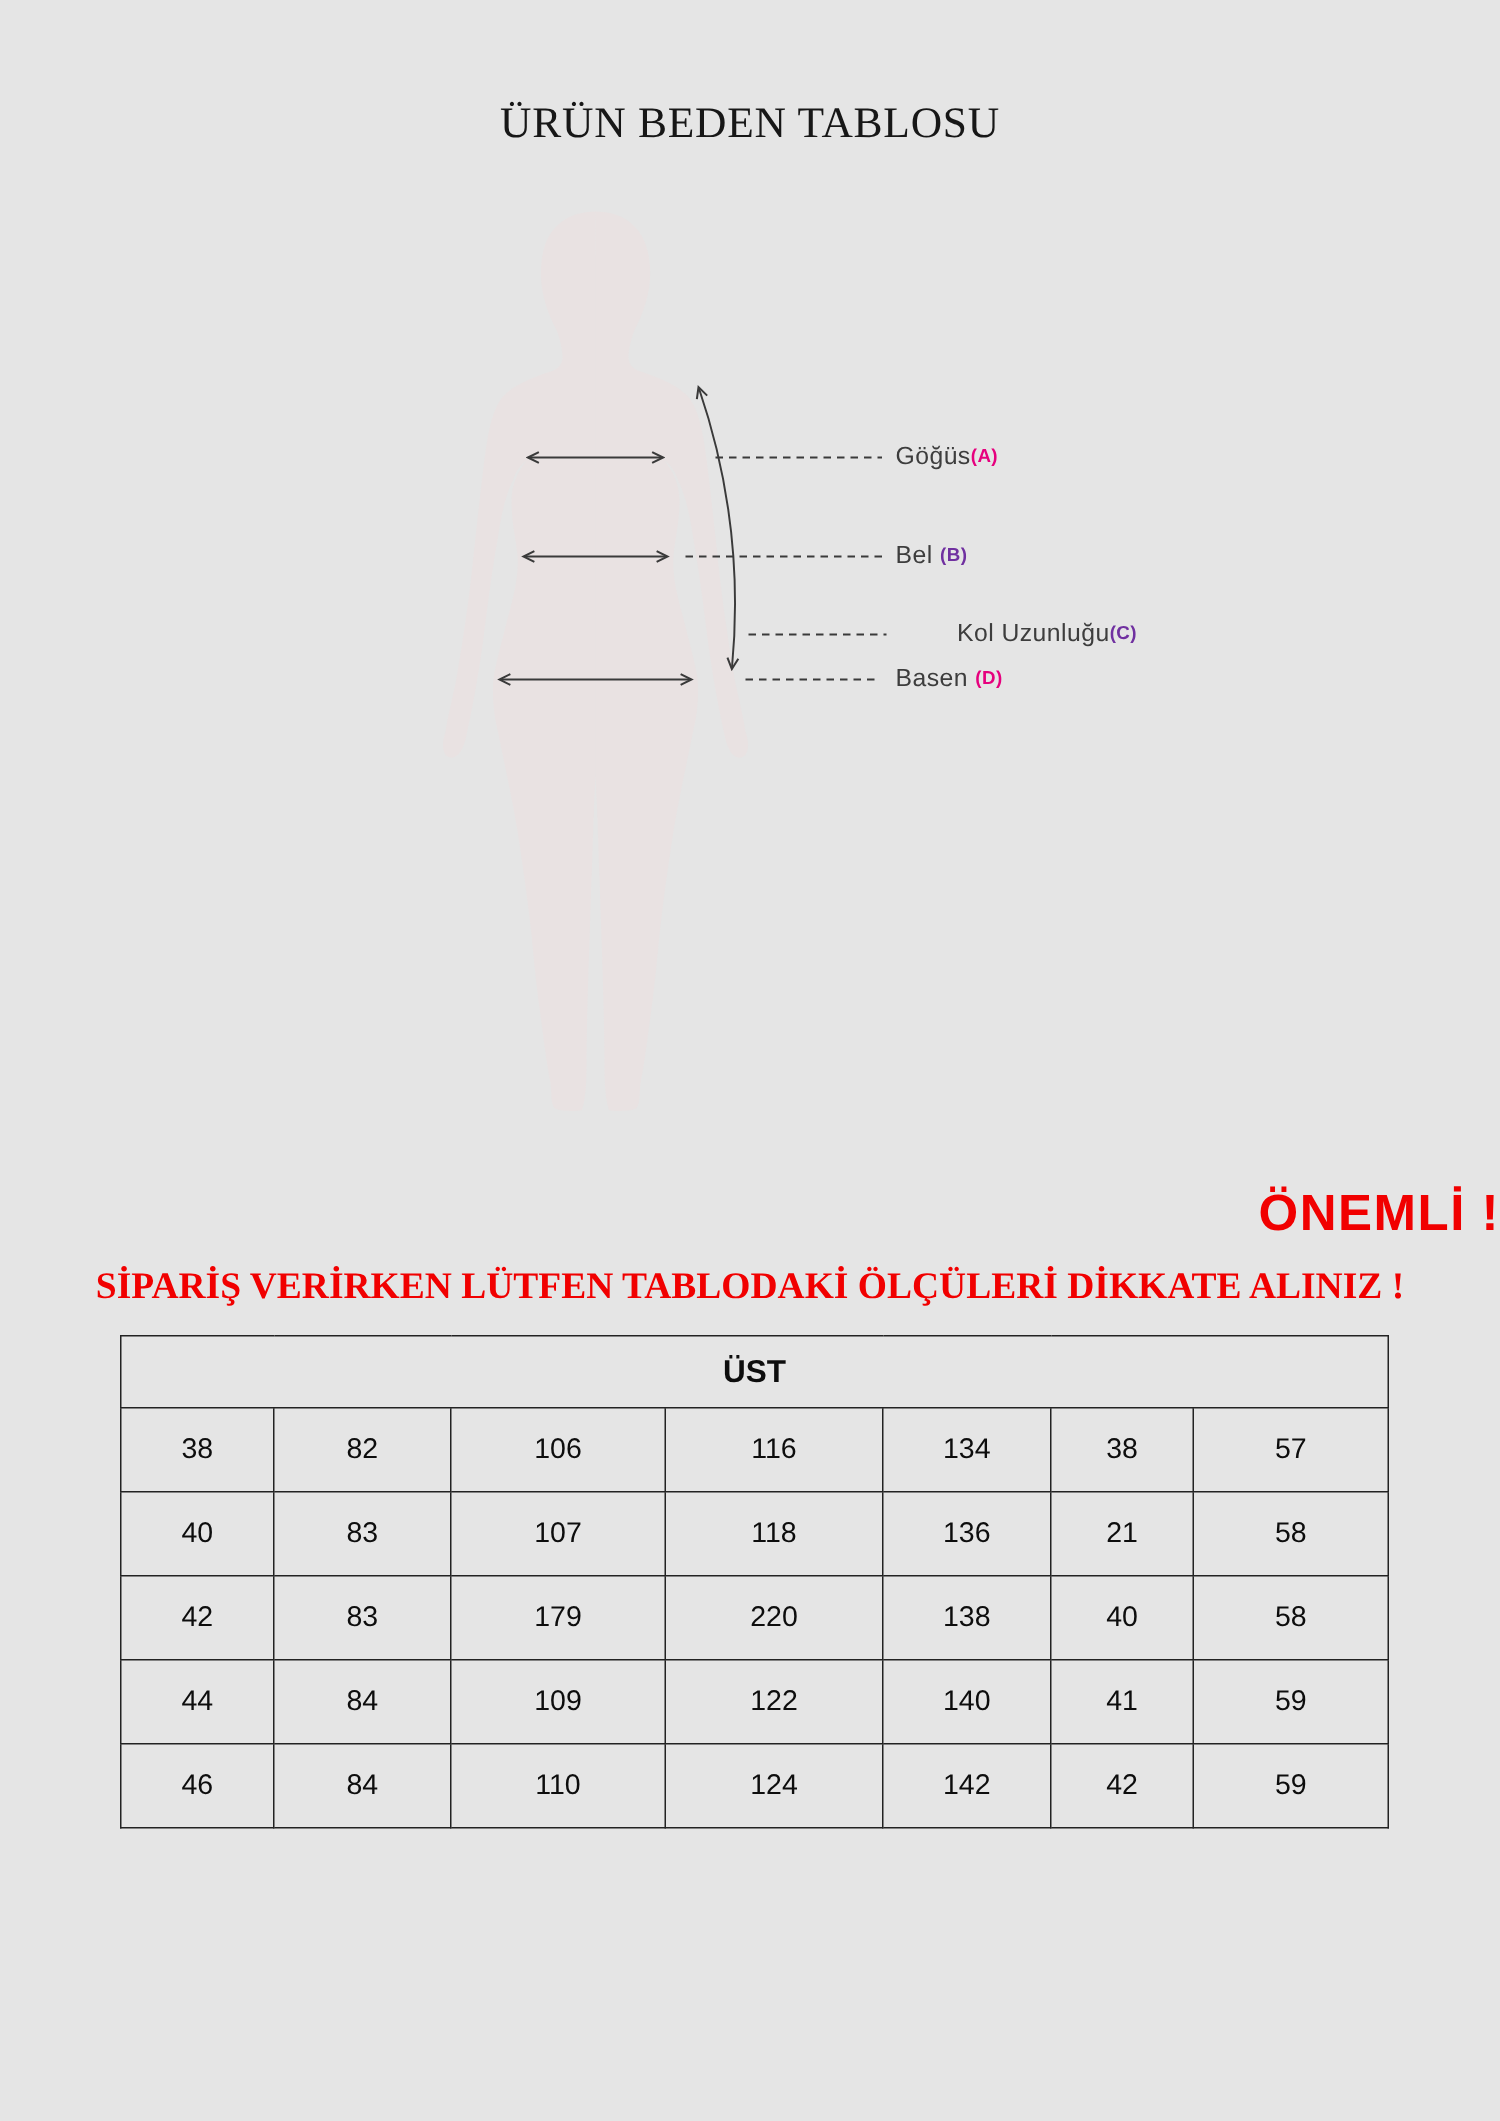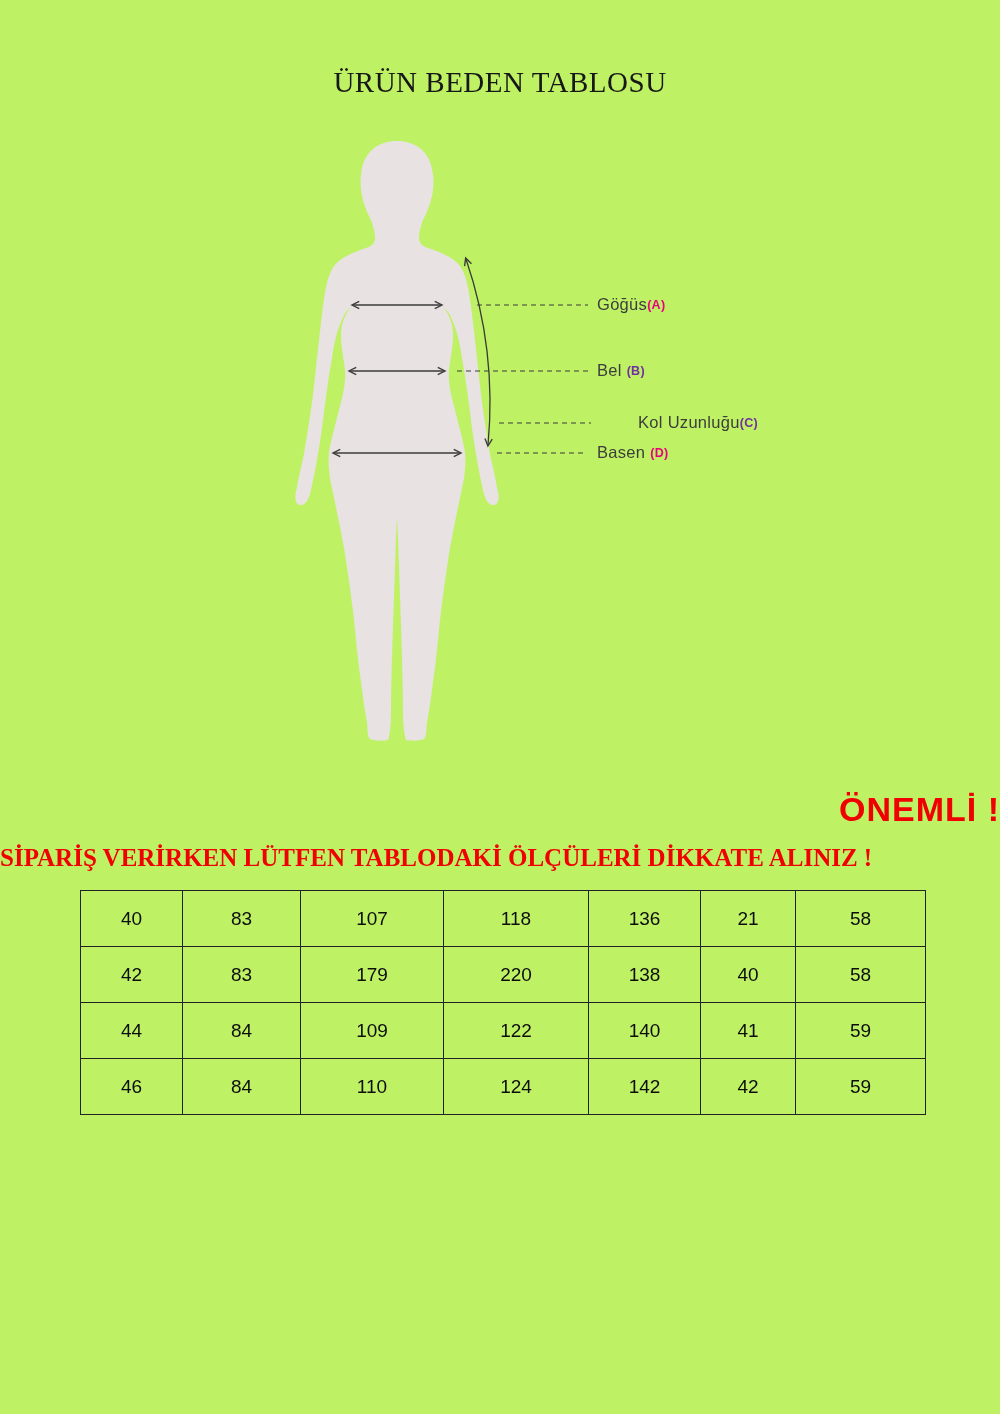--- a/index.html
+++ b/index.html
@@ -1,18 +1,18 @@
 <!DOCTYPE html>
 <html><head>
 <meta charset="utf-8">
 <style>
   * { margin:0; padding:0; box-sizing:border-box; }
   html,body { background:#ffffff; }
   body { font-family:"Liberation Sans", sans-serif; }
-  .page { position:relative; width:1000px; height:1414px; background:#bef264; overflow:hidden; }
+  .page { position:relative; width:1000px; height:1414px; background:#e5e5e5; overflow:hidden; }
 
   .title {
     position:absolute; top:66px; left:0; width:100%;
     text-align:center; font-family:"Liberation Serif", serif;
     font-size:29px; color:#171717; letter-spacing:0.5px;
   }
 
   .fig { position:absolute; left:247px; top:135px; width:500px; height:615px; }
 
   .mlabel { position:absolute; font-size:16.5px; color:#3d3d3d; white-space:nowrap; letter-spacing:0.3px; }
@@ -22,21 +22,21 @@
   .code-c { color:#7030a0; }
   .code-d { color:#e6007e; }
 
   .onemli {
     position:absolute; top:790px; left:0; width:100%;
     text-align:right; font-size:34px; font-weight:bold;
     color:#f10000; letter-spacing:1px;
   }
   .siparis {
     position:absolute; top:844px; left:0; width:100%;
-    text-align:left; font-family:"Liberation Serif", serif;
+    text-align:center; font-family:"Liberation Serif", serif;
     font-size:25px; font-weight:bold; color:#f10000;
   }
 
   table.size {
     position:absolute; left:80px; top:890px; width:845px;
     border-collapse:collapse; table-layout:fixed;
   }
   table.size th, table.size td {
     border:1px solid #222222; text-align:center; vertical-align:middle; color:#0d0d0d;
   }
@@ -157,22 +157,34 @@
     <colgroup>
       <col style="width:102px">
         <col style="width:118px">
         <col style="width:143px">
       <col style="width:145px">
         <col style="width:112px">
         <col style="width:95px">
       <col style="width:130px">
     </colgroup>
     <thead>
+      <tr>
+        <th class="gh" colspan="7">ÜST</th>
+      </tr>
     </thead>
     <tbody>
+      <tr>
+        <td class="cell">38</td>
+        <td class="cell">82</td>
+        <td class="cell">106</td>
+        <td class="cell">116</td>
+        <td class="cell">134</td>
+        <td class="cell">38</td>
+        <td class="cell">57</td>
+      </tr>
       <tr>
         <td class="cell">40</td>
         <td class="cell">83</td>
         <td class="cell">107</td>
         <td class="cell">118</td>
         <td class="cell">136</td>
         <td class="cell">21</td>
         <td class="cell">58</td>
       </tr>
       <tr>

